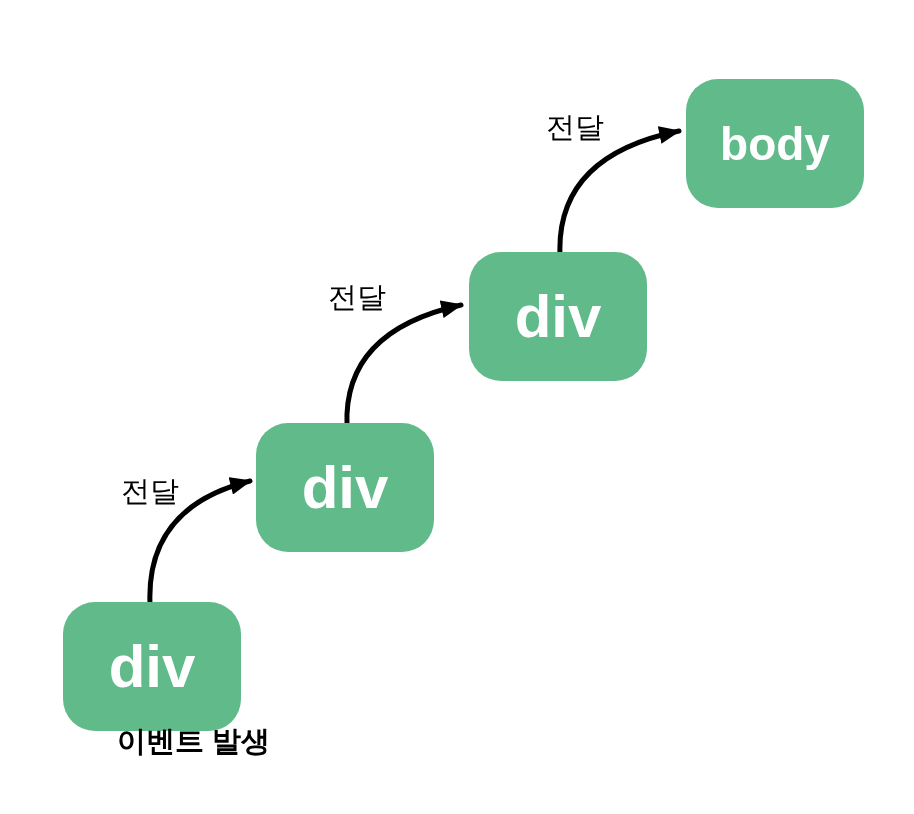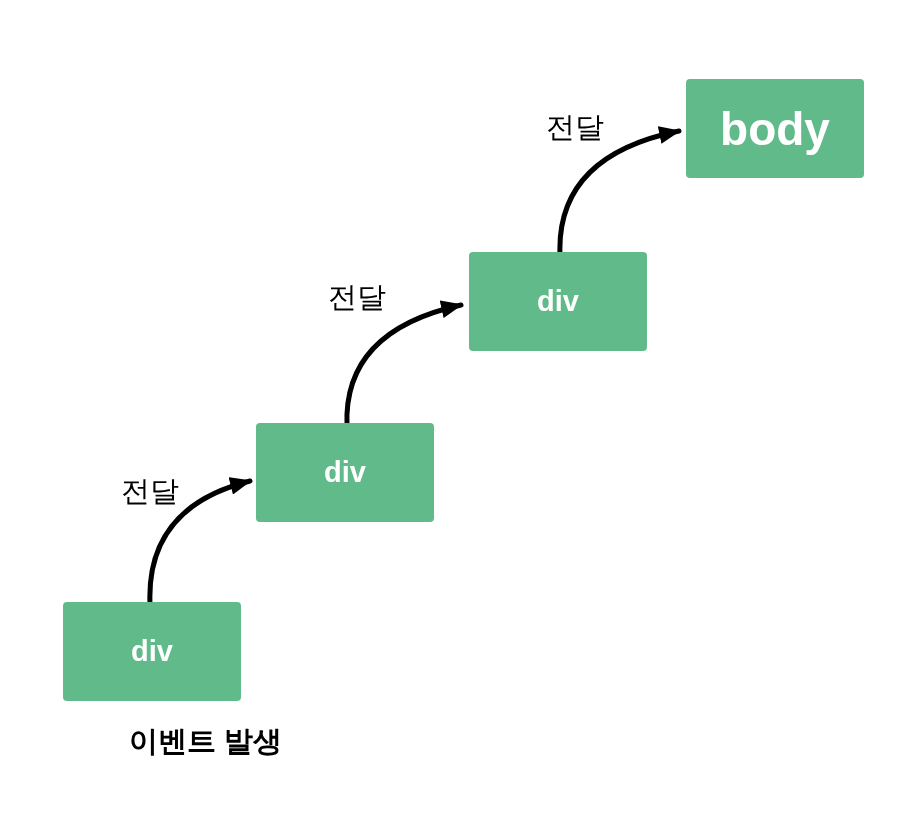--- a/index.html
+++ b/index.html
@@ -17,31 +17,31 @@
   }
   .arrow-layer {
     position: absolute;
     left: 0;
     top: 0;
     z-index: 1;
   }
   .node {
     position: absolute;
     width: 178px;
-    height: 99px;
+    height: 129px;
     background: #61ba89;
-    border-radius: 4px;
+    border-radius: 32px;
     display: flex;
     align-items: center;
     justify-content: center;
     z-index: 2;
   }
   .node .node-label {
     color: #ffffff;
-    font-size: 29px;
+    font-size: 60px;
     font-weight: 600;
     line-height: 1;
   }
   .node-1 { left: 63px;  top: 602px; }
   .node-2 { left: 256px; top: 423px; }
   .node-3 { left: 469px; top: 252px; }
   .node-4 { left: 686px; top: 79px;  }
   .node-4 .node-label { font-size: 46px; }
   .arrow-label {
     position: absolute;
@@ -58,21 +58,20 @@
   .caption {
     position: absolute;
     left: 117px;
     top: 727px;
     color: #000000;
     font-size: 29px;
     font-weight: 700;
     line-height: 1;
     white-space: nowrap;
     z-index: 3;
-    margin-left: 12px;
   }
 </style>
 </head>
 <body>
 
 <div class="canvas">
 
   <svg class="arrow-layer" width="914" height="814" viewBox="0 0 914 814">
     <defs>
       <marker id="arrowhead" viewBox="0 0 12 10" refX="11" refY="5" markerWidth="22" markerHeight="18" markerUnits="userSpaceOnUse" orient="auto">

